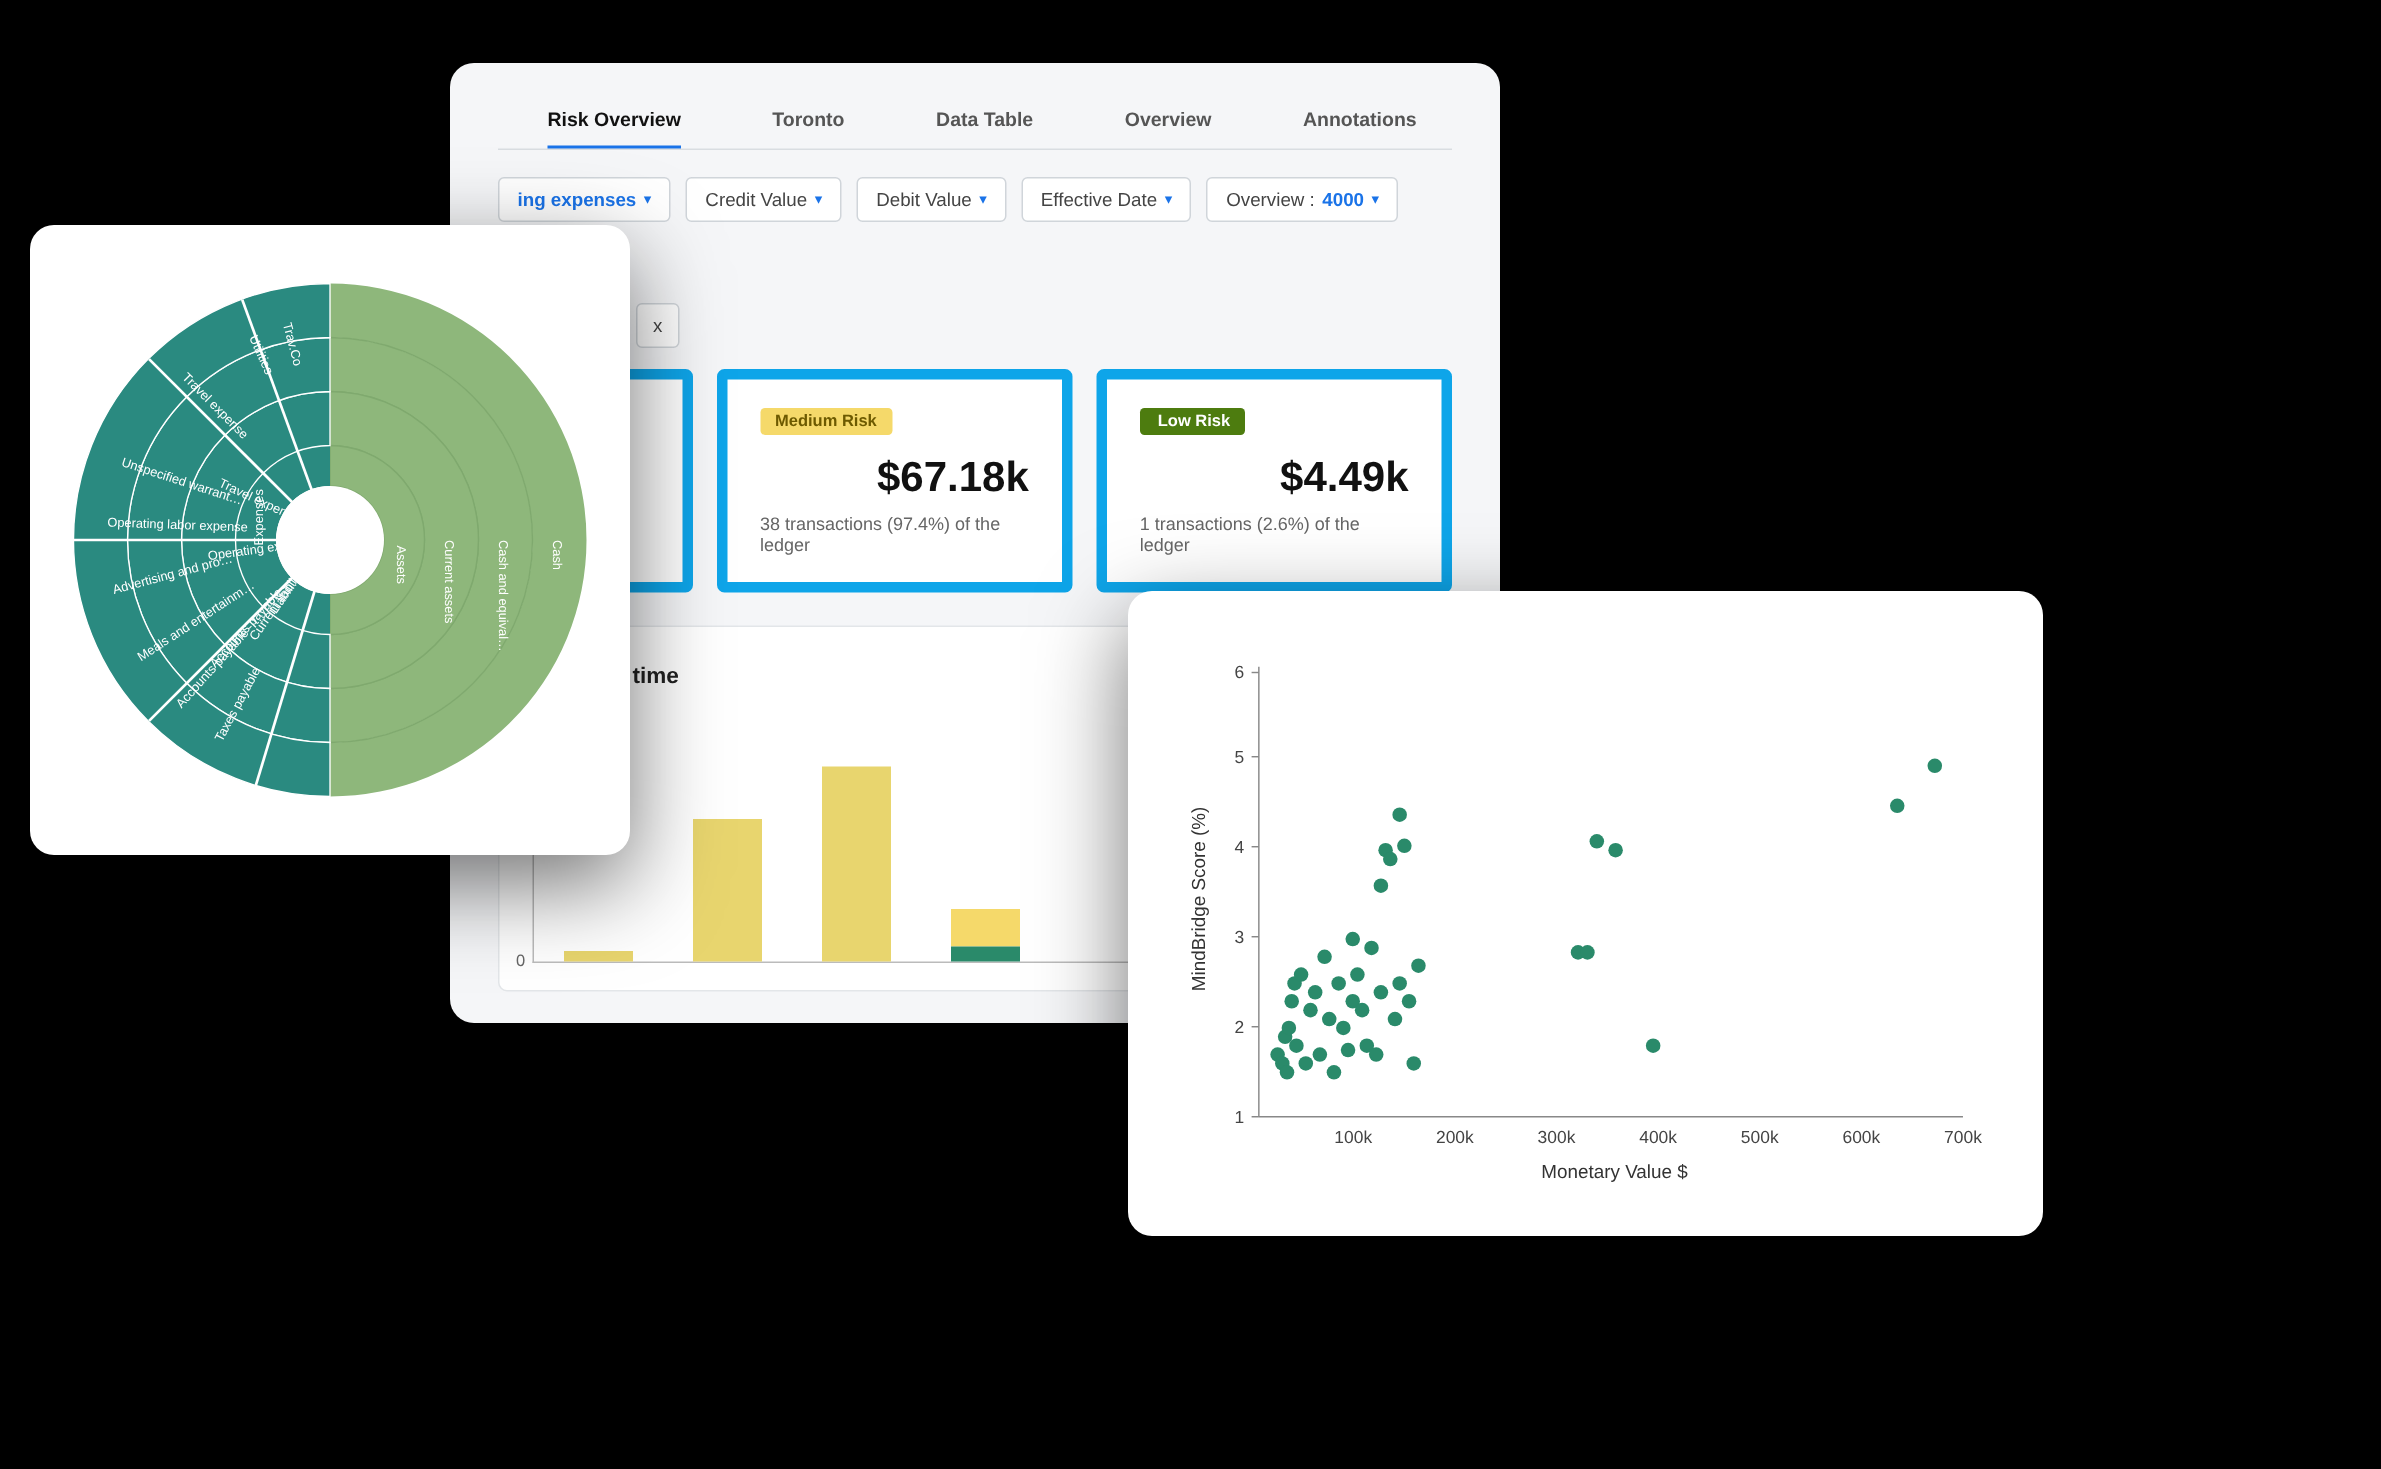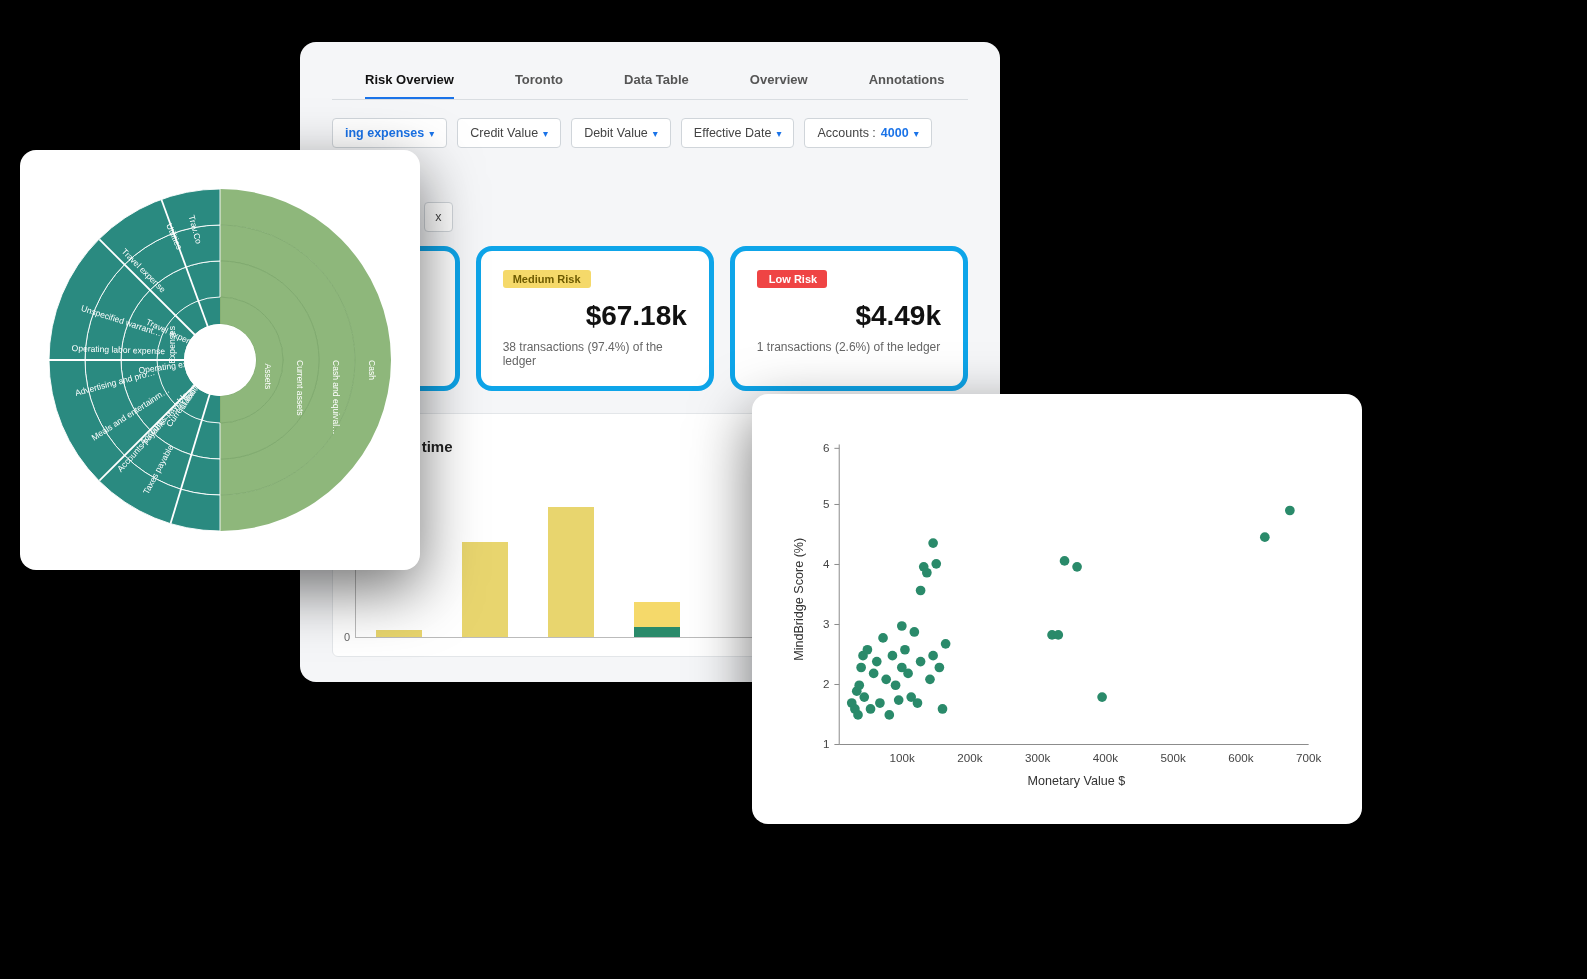--- a/index.html
+++ b/index.html
@@ -45,29 +45,29 @@
     font-size: 12.5px; color:#444;
     background:#fff; border:1px solid #d0d5da;
     border-radius:4px; padding:7px 12px; cursor:pointer;
     display:flex; align-items:center; gap:5px;
   }
   .pill .blue { color:#1a73e8; font-weight:600; }
   .caret { font-size:10px; color:#1a73e8; }
   .pill.close { padding:5px 10px; }
   .risk-row { display:flex; gap:16px; margin-bottom:22px; }
   .risk-card {
-    background:#fff; border:5px solid #0ea5e9;
-    border-radius:16px; padding:18px 22px; flex:1;
+    background:#fff; border:7px solid #0ea5e9;
+    border-radius:5px; padding:18px 22px; flex:1;
   }
   .badge {
     display:inline-block; font-size:11px; font-weight:600;
     padding:3px 10px; border-radius:3px; margin-bottom:12px;
   }
   .badge.med  { background:#f5d96a; color:#6d5a00; }
-  .badge.low  { background:#ef4444; color:#fff;padding-left:12px; }
+  .badge.low  { background:#4d7c0f; color:#fff;padding-left:12px; }
   .amount { font-size:28px; font-weight:700; color:#111; margin:0 0 8px;text-align:right;}
   .sub { font-size:12px; color:#666; }
   .chart-panel {
     background:#fff; border:1px solid #e3e6e9;
     border-radius:6px; padding:18px 22px;
   }
   .chart-head {
     display:flex; justify-content:space-between; align-items:center;
     margin-bottom:18px;
   }
@@ -124,21 +124,21 @@
     </div>
     <div class="pill">
       <span>Debit Value</span>
         <span class="caret">▾</span>
     </div>
     <div class="pill">
       <span>Effective Date</span>
         <span class="caret">▾</span>
     </div>
     <div class="pill">
-      <span>Accounts :</span>
+      <span>Overview :</span>
       <span class="blue">4000</span>
         <span class="caret">▾</span>
     </div>
     <div class="pill">
       <span class="blue">More + 1</span>
         <span class="caret">▾</span>
     </div>
   </div>
   <div class="filters">
     <div class="pill">

